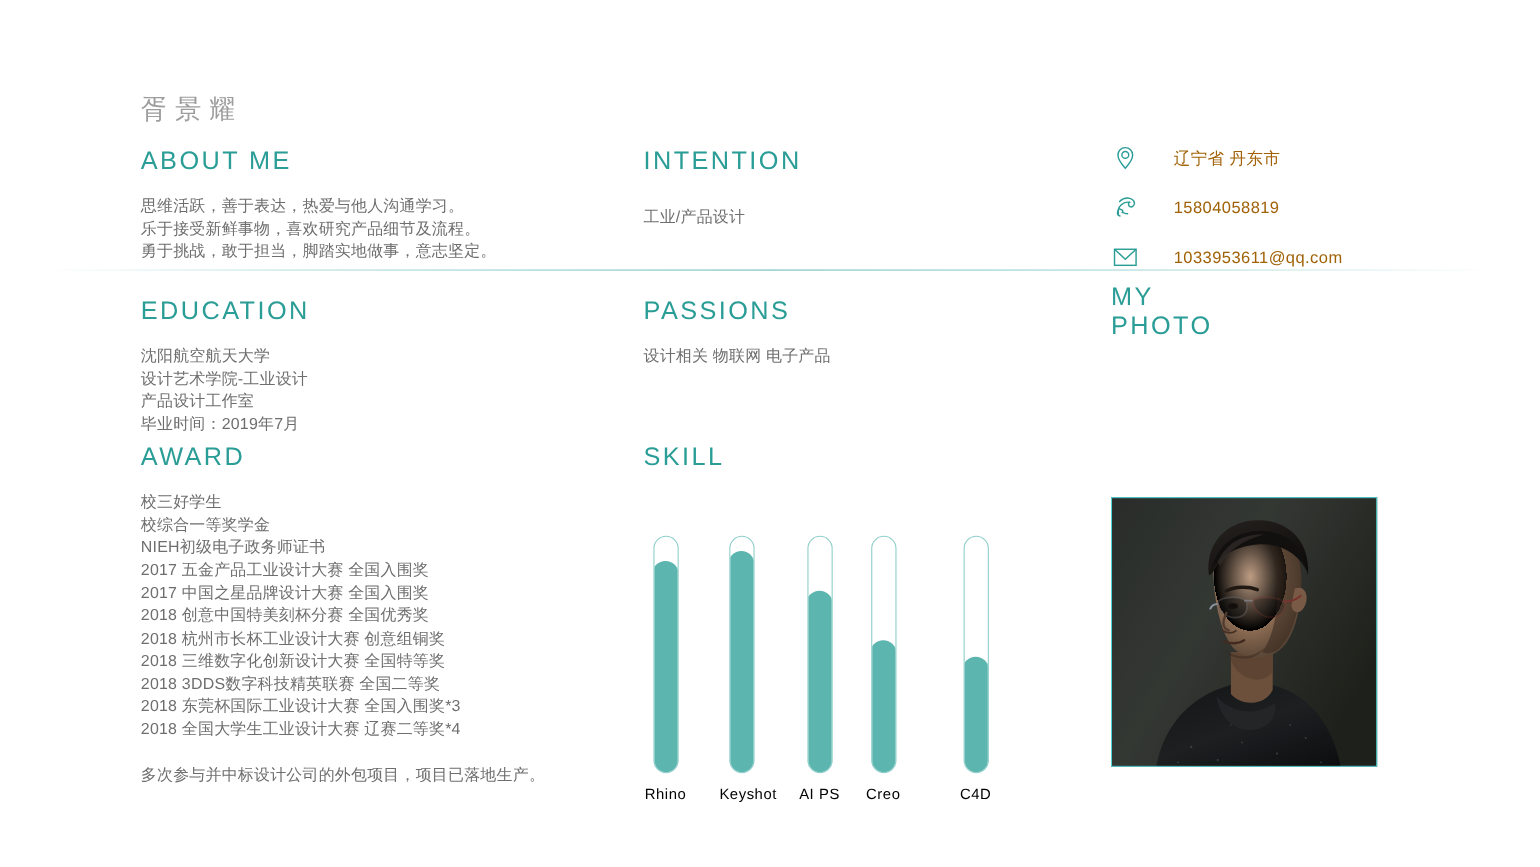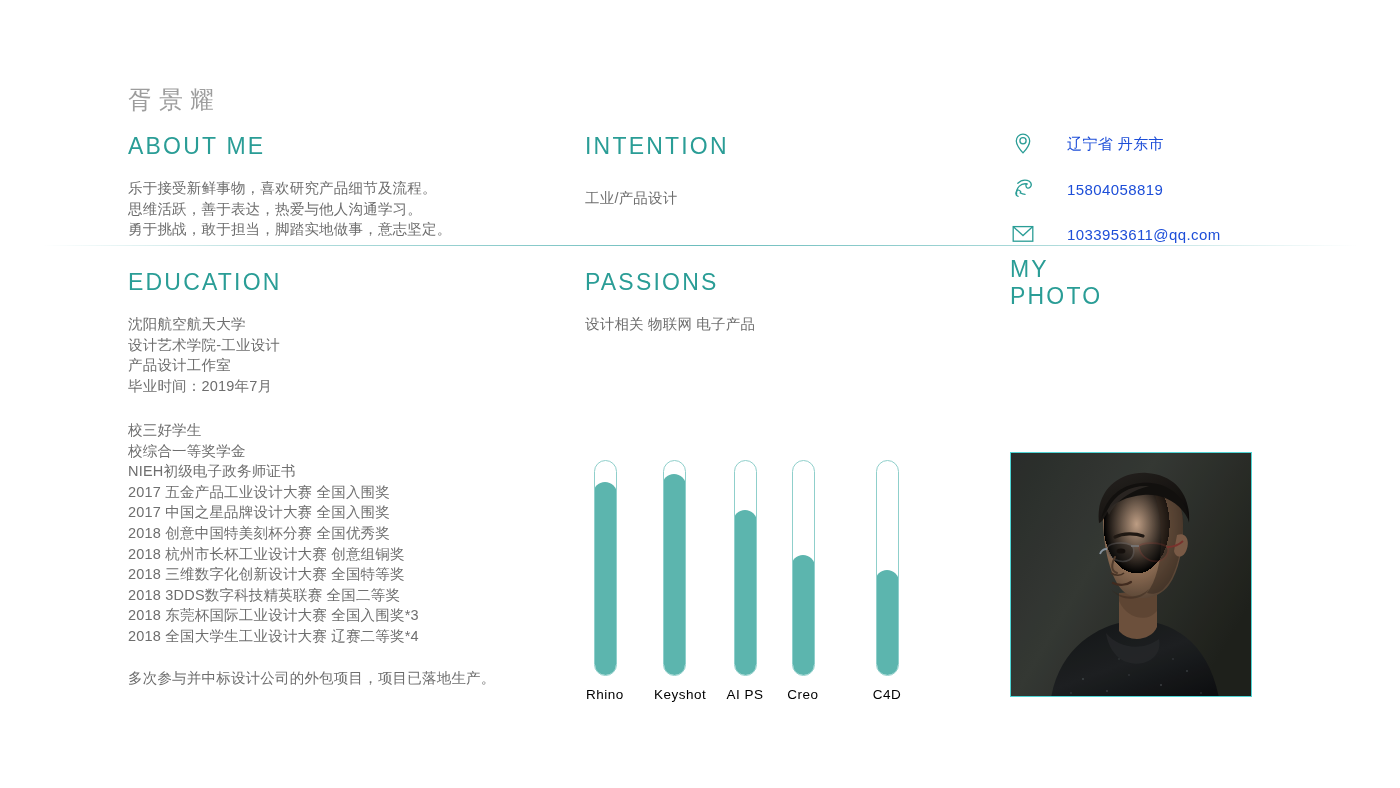--- a/index.html
+++ b/index.html
@@ -78,21 +78,21 @@
     height: 36px;
     margin-bottom: 9px;
   }
   .contact-icon {
     width: 26px; height: 26px;
     flex: 0 0 26px;
     display: flex; align-items: center; justify-content: center;
   }
   .contact-text {
     margin-left: 31px;
-    color: #1d4ed8;
+    color: #a16207;
     font-size: 15px;
     letter-spacing: 0.4px;
     white-space: nowrap;
   }
 
   
   .award-list .line { white-space: nowrap; }
   .award-note { margin-top: 21px; }
 
   
@@ -146,22 +146,22 @@
 </head>
 <body>
 
 <div class="page">
 
   <div class="name">胥景耀</div>
 
   <div class="col-left" id="about-block">
     <div class="section-title">ABOUT ME</div>
     <div class="section-body body-text">
+      <span class="line">思维活跃，善于表达，热爱与他人沟通学习。</span>
       <span class="line">乐于接受新鲜事物，喜欢研究产品细节及流程。</span>
-      <span class="line">思维活跃，善于表达，热爱与他人沟通学习。</span>
       <span class="line">勇于挑战，敢于担当，脚踏实地做事，意志坚定。</span>
     </div>
   </div>
 
   <div class="col-mid" id="intention-block">
     <div class="section-title">INTENTION</div>
     <div class="section-body body-text" style="margin-top:28px;">
       <span class="line">工业/产品设计</span>
     </div>
   </div>
@@ -219,37 +219,39 @@
       <span class="line">设计相关 物联网 电子产品</span>
     </div>
   </div>
 
   <div class="col-right" id="myphoto-block">
     <div class="section-title">MY
 PHOTO</div>
   </div>
 
   <div class="col-left" id="award-block">
+    <div class="section-title">AWARD</div>
     <div class="section-body body-text award-list">
       <span class="line">校三好学生</span>
       <span class="line">校综合一等奖学金</span>
       <span class="line">NIEH初级电子政务师证书</span>
       <span class="line">2017 五金产品工业设计大赛 全国入围奖</span>
       <span class="line">2017 中国之星品牌设计大赛 全国入围奖</span>
       <span class="line">2018 创意中国特美刻杯分赛 全国优秀奖</span>
       <span class="line">2018 杭州市长杯工业设计大赛 创意组铜奖</span>
       <span class="line">2018 三维数字化创新设计大赛 全国特等奖</span>
       <span class="line">2018 3DDS数字科技精英联赛 全国二等奖</span>
       <span class="line">2018 东莞杯国际工业设计大赛 全国入围奖*3</span>
       <span class="line">2018 全国大学生工业设计大赛 辽赛二等奖*4</span>
     </div>
     <div class="body-text award-note">多次参与并中标设计公司的外包项目，项目已落地生产。</div>
   </div>
 
   <div class="col-mid" id="skill-block">
+    <div class="section-title">SKILL</div>
     <div class="skill-area">
 
       <div class="skill-item" style="left:0px;">
         <div class="skill-track">
           <div class="skill-fill" style="height: calc(90% + 1.3px);"></div>
         </div>
         <div class="skill-label">Rhino</div>
       </div>
 
       <div class="skill-item" style="left:69px;">

